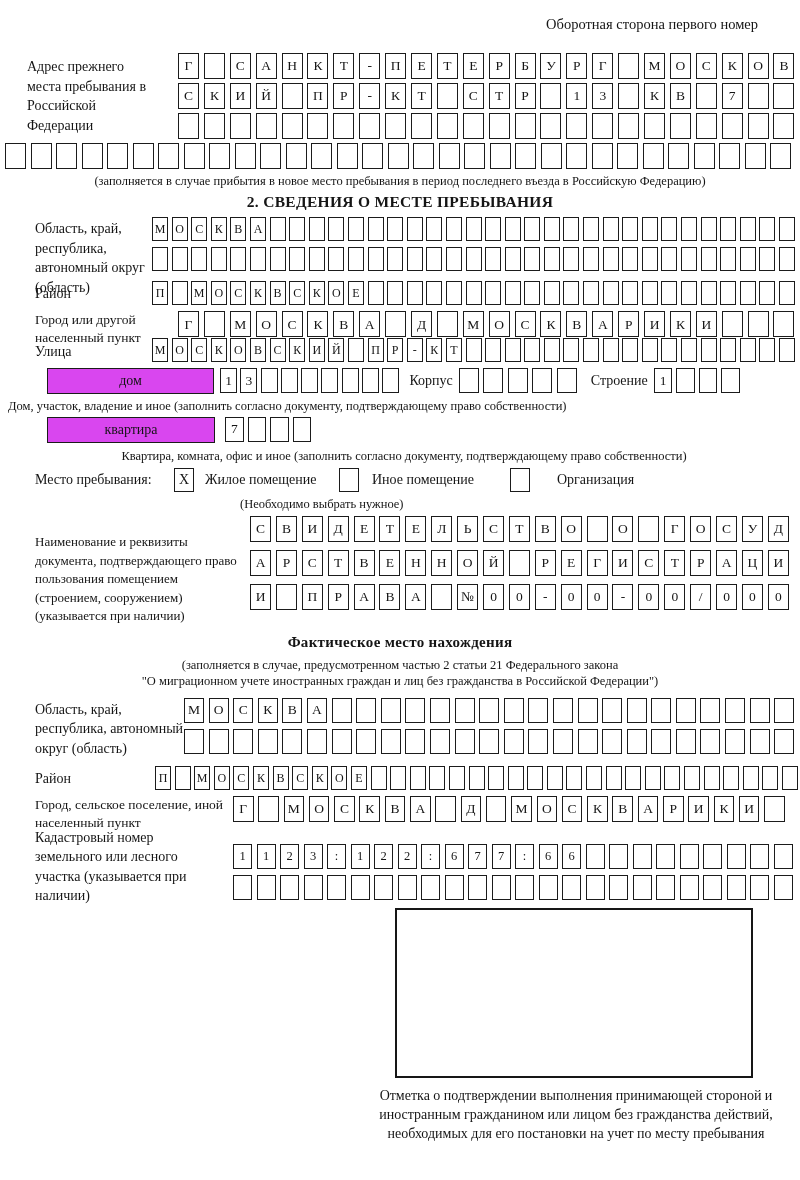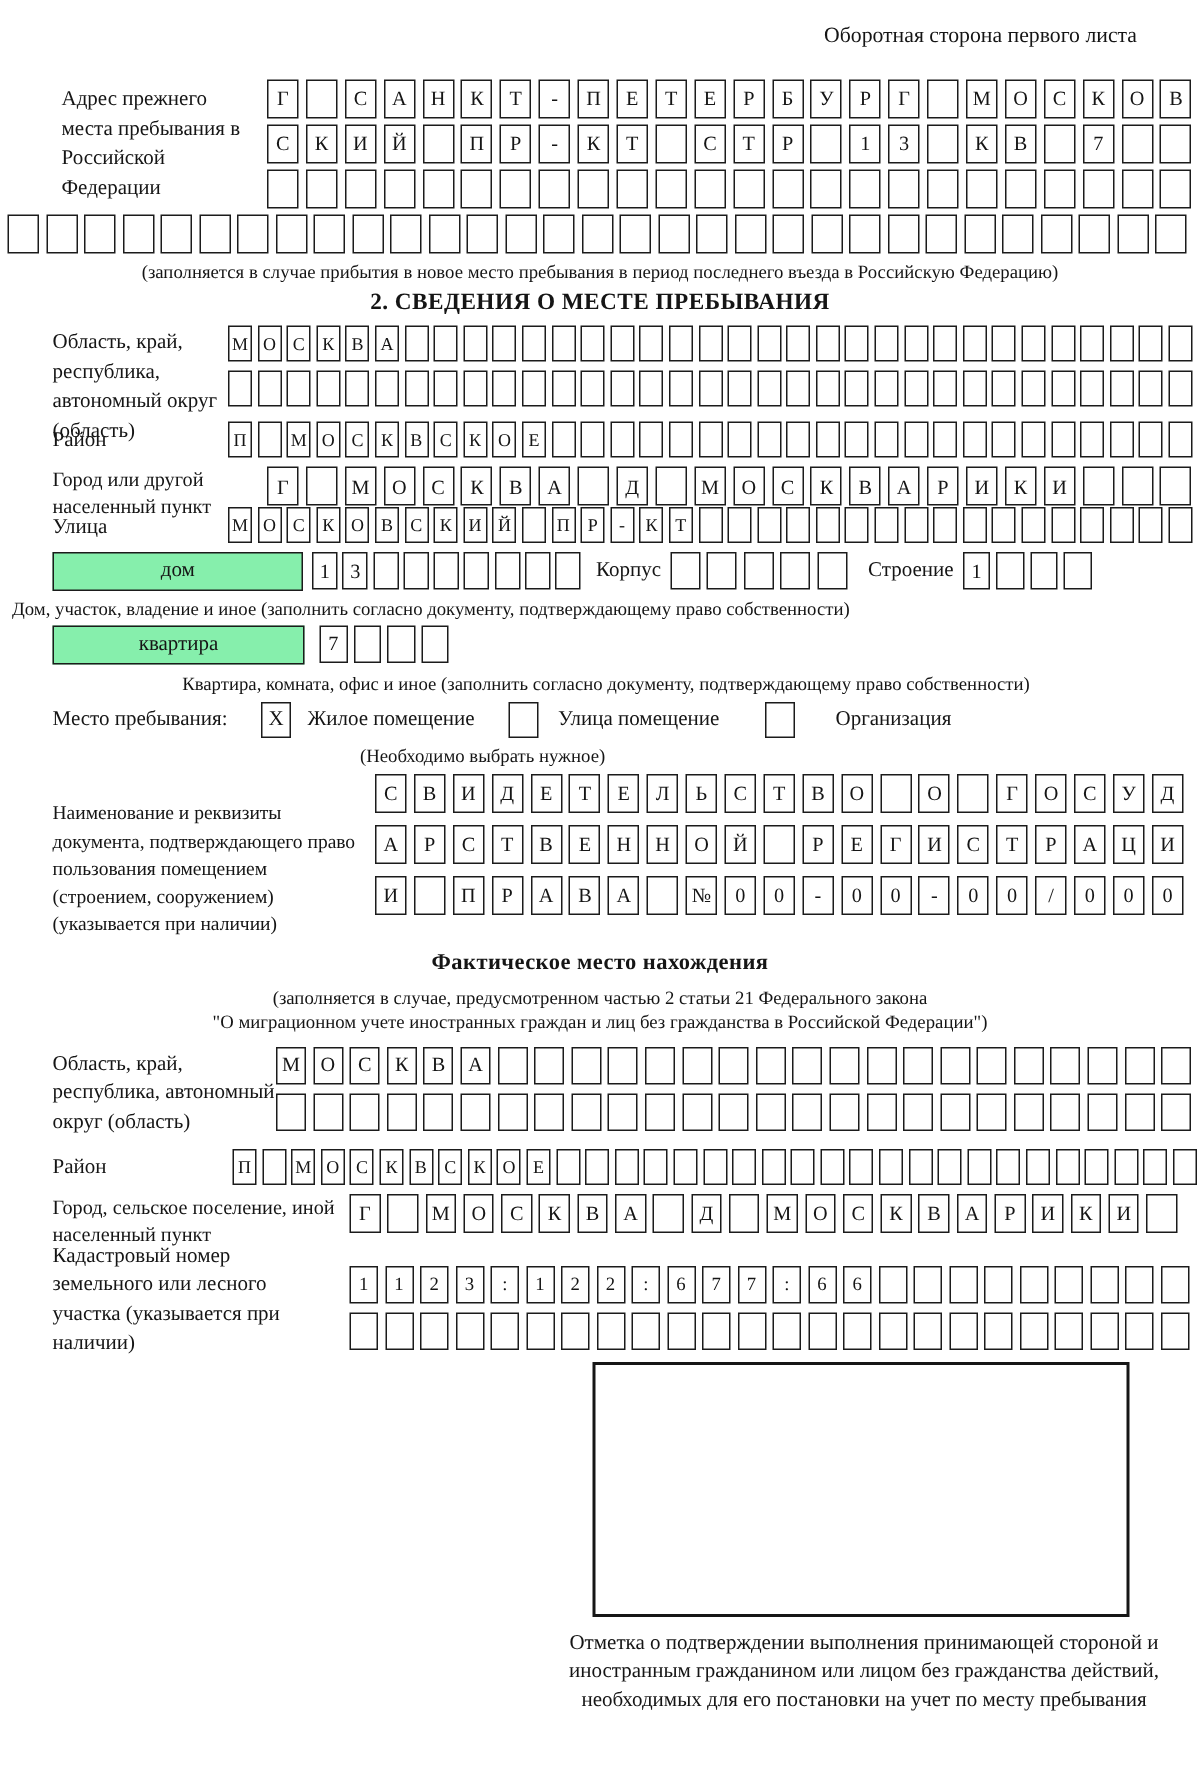--- a/index.html
+++ b/index.html
@@ -22,37 +22,37 @@
   .g21{gap:4.9px}.g21 .c{width:21px;height:26px;}
   .g25{gap:4.6px}.g25 .c{width:20px;height:25px;}
   .g22{gap:4.8px}.g22 .c{width:20.5px;height:26px;}
   .g24s{gap:4.5px}.g24s .c{width:19px;height:25px;font-size:12.5px;}
   .g9{gap:3.3px}.g9 .c{width:17px;height:25px;}
   .g5{gap:4.5px}.g5 .c{width:20px;height:25px;}
   .g4{gap:4px}.g4 .c{width:18.5px;height:25px;}
   .note{font-size:12.5px;text-align:center;line-height:1.3;}
   .sect-title{font-size:15.5px;font-weight:bold;text-align:center;letter-spacing:.3px;}
   .labelbox{border:1.7px solid #1b1b1b;display:flex;align-items:center;justify-content:center;
-            font-size:14px;height:26px;flex:none;background:#86efac;}
+            font-size:14px;height:26px;flex:none;background:#d946ef;margin-left:12px;}
   .inline-lbl{font-size:14px;line-height:26px;flex:none;}
   .chk{position:absolute;width:20px;height:24px;border:1.7px solid #1b1b1b;display:flex;
        align-items:center;justify-content:center;font-size:14px;background:#fff;}
   .abslbl{position:absolute;font-size:14px;line-height:1.3;}
   .bigbox{margin:8px 0 0 395px;width:358px;height:170px;border:2px solid #161616;background:#fff;}
   .caption{margin:8px 0 0 358px;width:436px;font-size:14px;line-height:1.36;text-align:center;}
 </style>
 </head>
 <body>
 
 <div class="page">
 
-  <div class="hdr">Оборотная сторона первого листа</div>
+  <div class="hdr">Оборотная сторона первого номер</div>
 
   <div class="field" style="margin-top:20px">
-    <div class="flabel" style="left:41px;top:4px;width:132px">Адрес прежнего места пребывания в Российской Федерации</div>
+    <div class="flabel" style="left:27px;top:4px;width:132px">Адрес прежнего места пребывания в Российской Федерации</div>
     <div class="rows" style="margin-left:178px;gap:4px">
       <div class="row g24">
           <div class="c">Г</div>
           <div class="c"></div>
           <div class="c">С</div>
           <div class="c">А</div>
           <div class="c">Н</div>
           <div class="c">К</div>
           <div class="c">Т</div>
           <div class="c">-</div>
@@ -388,21 +388,21 @@
         <div class="c"></div>
       </div>
   </div>
   <div class="note" style="margin-top:5px;text-align:center;margin-left:8px">Квартира, комната, офис и иное (заполнить согласно документу, подтверждающему право собственности)</div>
 
   <div class="field" style="margin-top:4px;height:26px">
     <div class="abslbl" style="left:35px;top:3px">Место пребывания:</div>
     <div class="chk" style="left:174px;top:0">X</div>
     <div class="abslbl" style="left:205px;top:3px">Жилое помещение</div>
     <div class="chk" style="left:339px;top:0"></div>
-    <div class="abslbl" style="left:372px;top:3px">Улица помещение</div>
+    <div class="abslbl" style="left:372px;top:3px">Иное помещение</div>
     <div class="chk" style="left:510px;top:0"></div>
     <div class="abslbl" style="left:557px;top:3px">Организация</div>
   </div>
   <div class="note" style="margin-top:2px;text-align:left;margin-left:240px">(Необходимо выбрать нужное)</div>
 
   <div class="field" style="margin-top:4px;min-height:116px">
     <div class="flabel" style="left:35px;top:17px;width:212px;font-size:13px;line-height:1.43">Наименование и реквизиты документа, подтверждающего право пользования помещением (строением, сооружением) (указывается при наличии)</div>
     <div class="rows" style="margin-left:250px;gap:8px">
       <div class="row g21">
           <div class="c">С</div>

